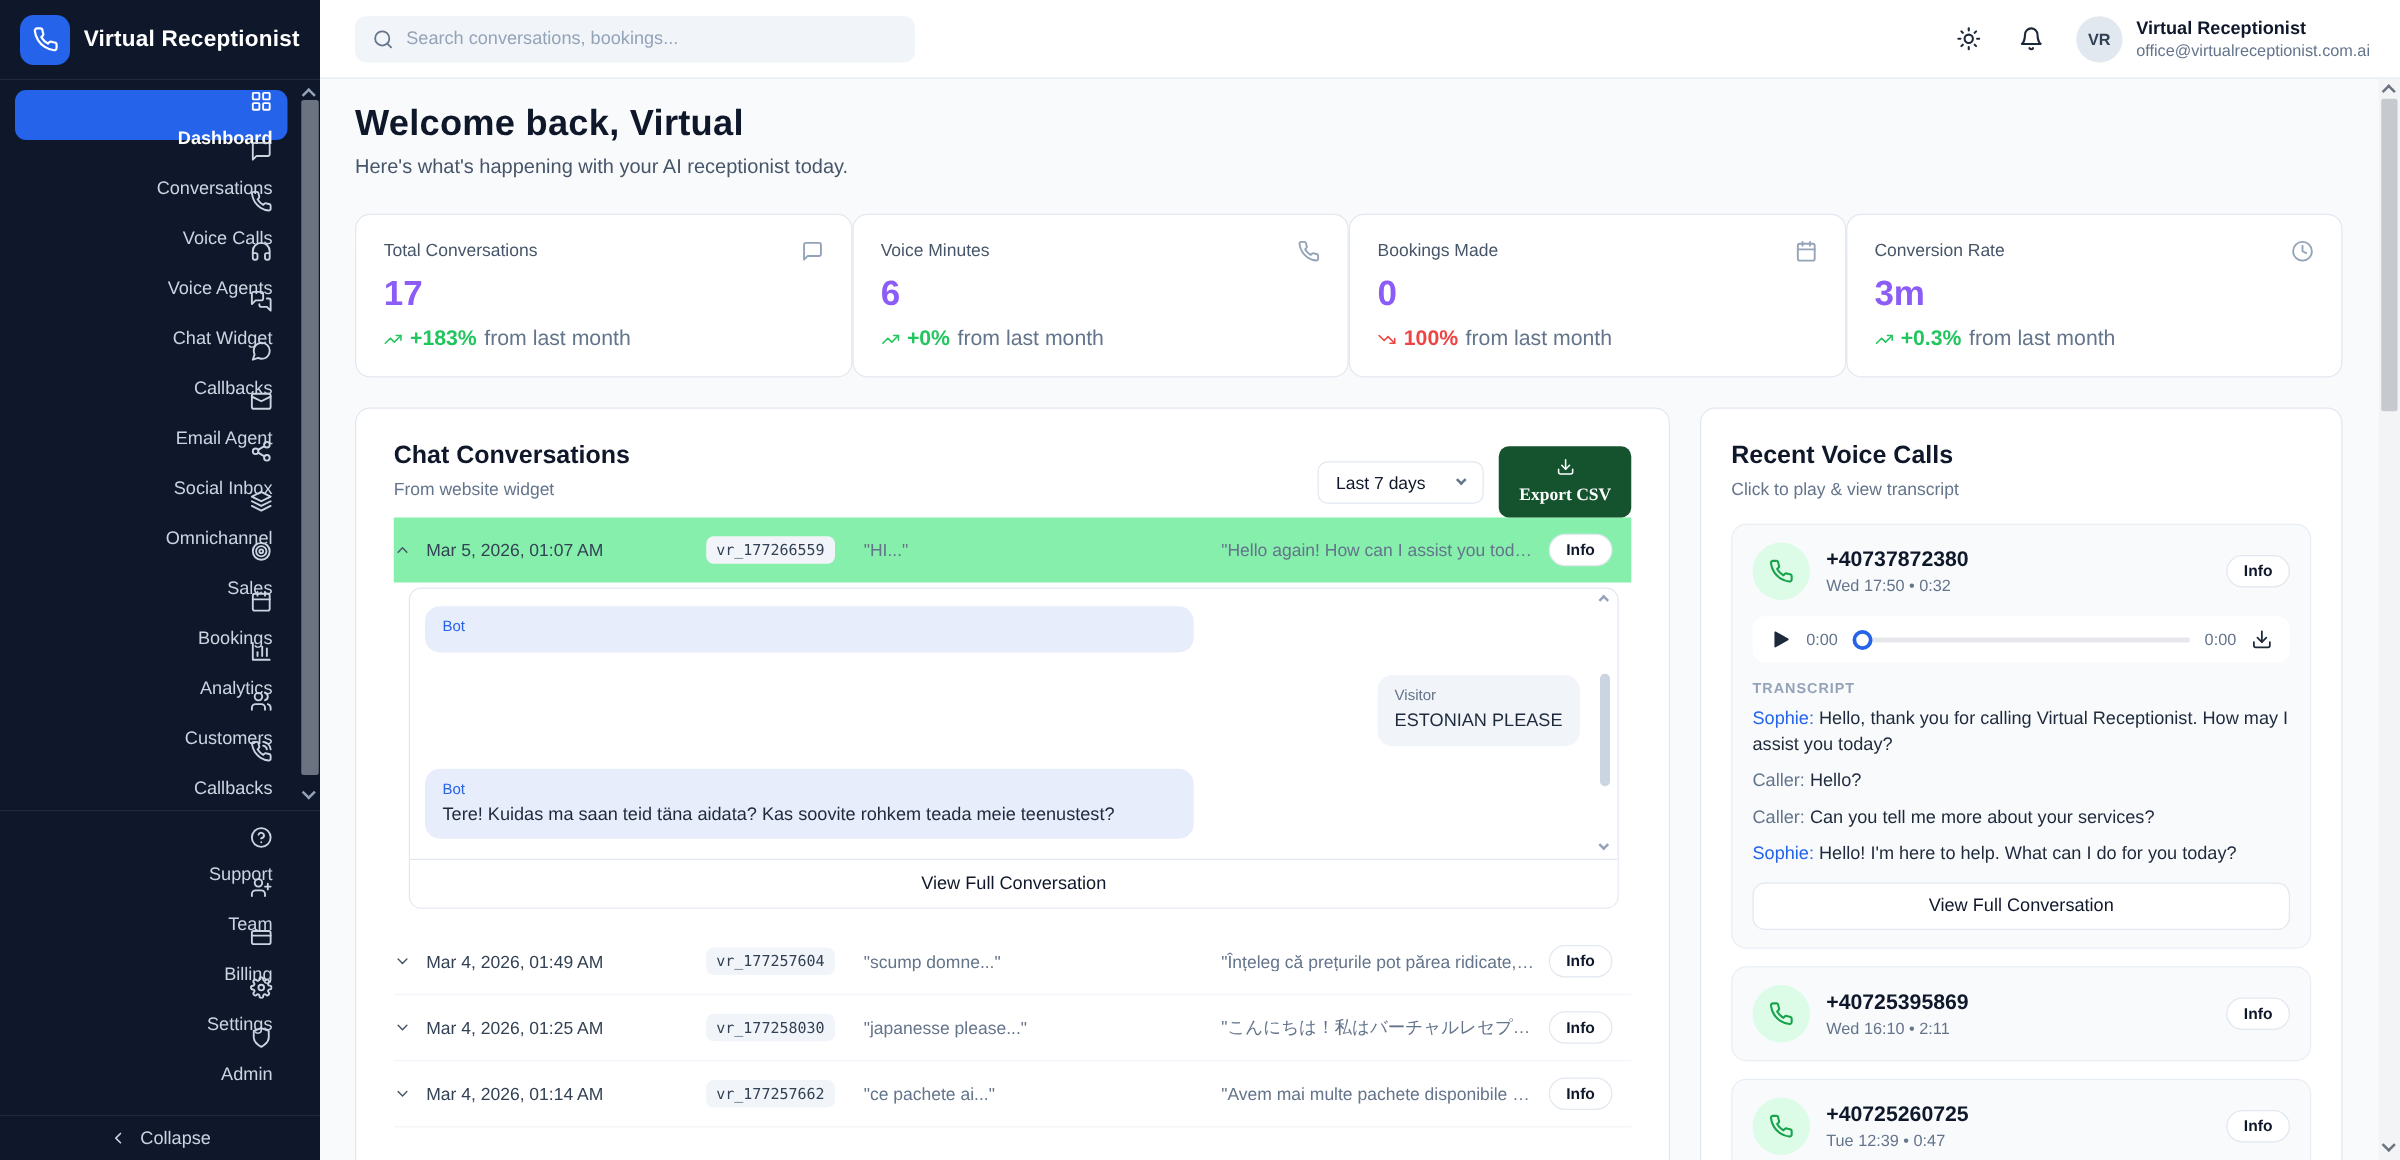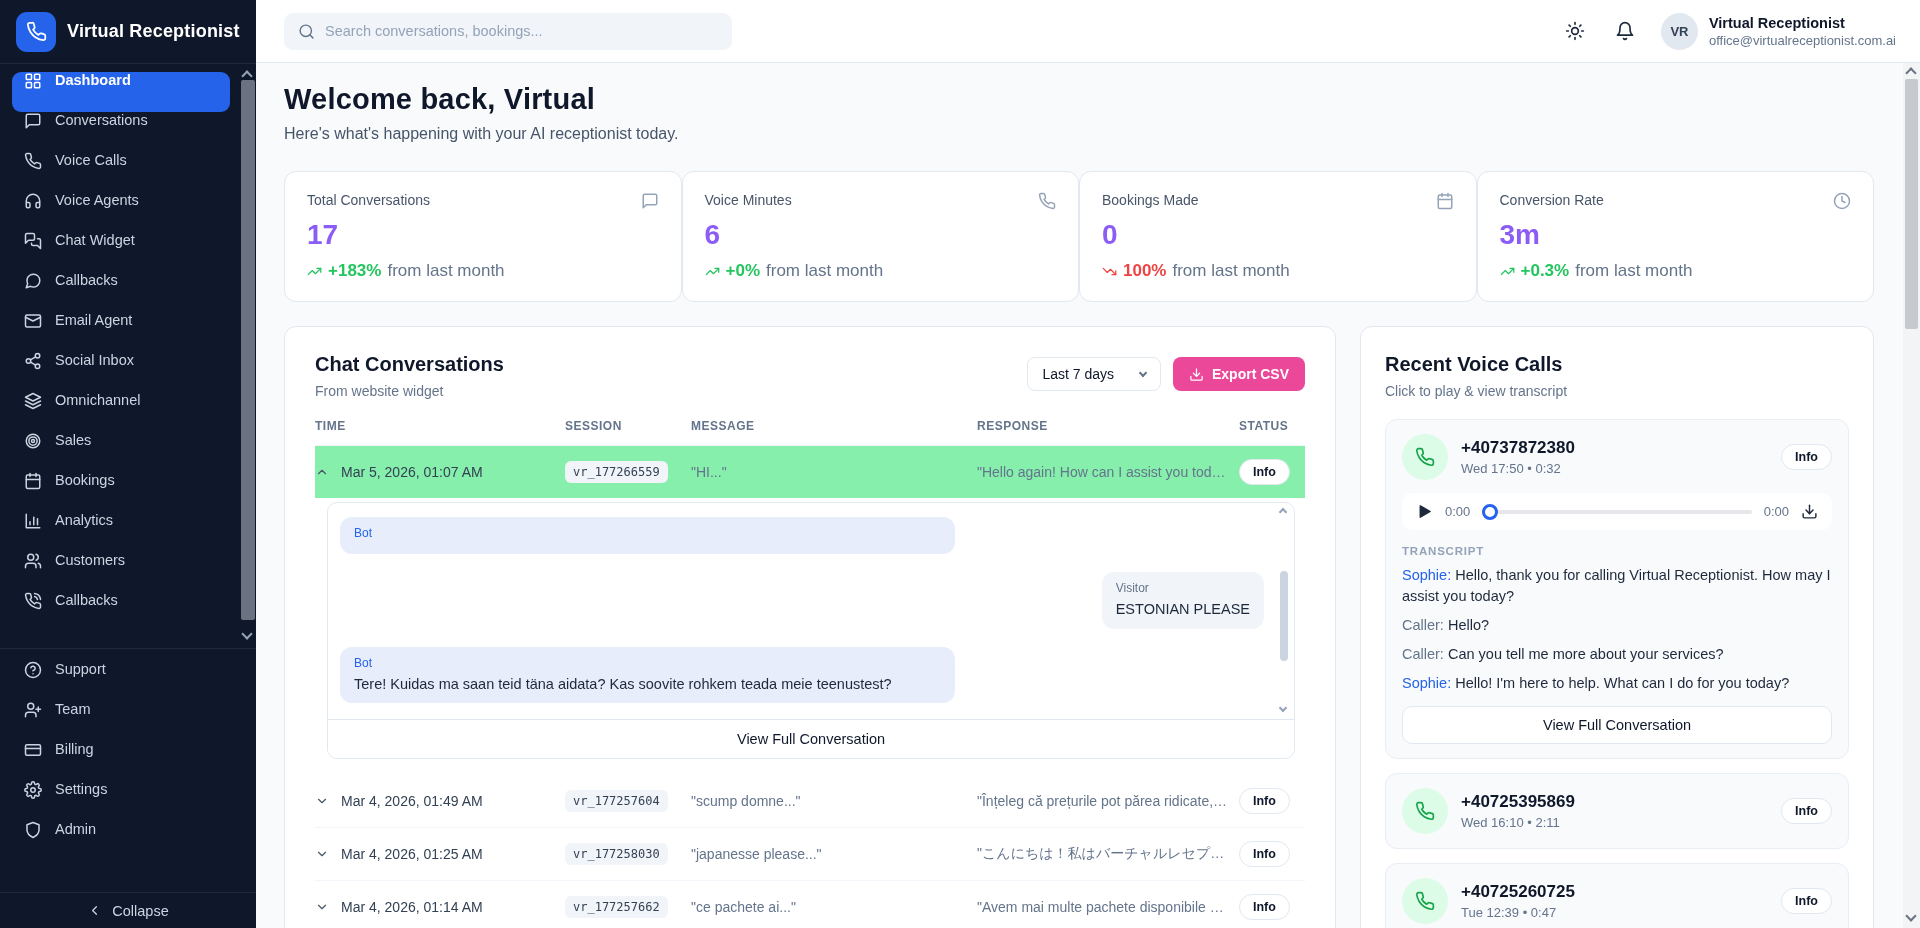--- a/index.html
+++ b/index.html
@@ -7,21 +7,21 @@
   body { font-family:"Liberation Sans","DejaVu Sans",sans-serif; background:#f8fafc; color:#0f172a; }
   svg { display:block; }
   .app { display:flex; width:1920px; height:928px; }
 
   
   .sidebar { width:256px; height:100%; background:#0f172a; color:#cbd5e1; display:flex; flex-direction:column; flex-shrink:0; }
   .logo-row { height:64px; display:flex; align-items:center; gap:11px; padding:0 16px; border-bottom:1px solid #1e293b; flex-shrink:0; }
   .logo-badge { width:40px; height:40px; border-radius:11px; background:#2563eb; display:flex; align-items:center; justify-content:center; color:#fff; flex-shrink:0; }
   .brand-name { font-size:18px; font-weight:700; color:#fff; letter-spacing:.2px; white-space:nowrap; }
   .nav-scroll { position:relative; height:584px; padding:8px 26px 4px 12px; flex-shrink:0; }
-  .si { height:40px; display:flex; align-items:flex-start; gap:13px; padding:0 12px; border-radius:9px; font-size:14.5px; color:#cbd5e1; cursor:pointer; white-space:nowrap; }
+  .si { height:40px; display:flex; align-items:flex-end; gap:13px; padding:0 12px; border-radius:9px; font-size:14.5px; color:#cbd5e1; cursor:pointer; white-space:nowrap;flex-direction:column; }
   .si svg { flex-shrink:0; }
   .si.active { background:#2563eb; color:#fff; font-weight:600; }
   .sb-track { position:absolute; top:0; right:0; width:16px; height:100%; }
   .sb-thumb { position:absolute; top:16px; left:1px; width:14px; height:540px; background:#6b7280; border-radius:2px; }
   .chev { width:8px; height:8px; border-left:2px solid #94a3b8; border-bottom:2px solid #94a3b8; }
   .chev.up { transform:rotate(135deg); }
   .chev.down { transform:rotate(-45deg); }
   .sb-arrow { position:absolute; left:3px; }
   .nav-secondary { border-top:1px solid #1e293b; padding:12px 26px 8px 12px; flex-shrink:0; }
   .collapse-row { border-top:1px solid #1e293b; margin-top:auto; height:36px; display:flex; align-items:center; justify-content:center; gap:10px; font-size:14.5px; color:#cbd5e1; cursor:pointer; }
@@ -57,21 +57,21 @@
   .panels-row { display:flex; gap:24px; margin-top:24px; height:640px; }
 
   
   .chat-panel { flex:1; background:#fff; border:1px solid #e2e8f0; border-radius:12px; padding:26px 30px 0; min-width:0; overflow:hidden; }
   .panel-head { display:flex; justify-content:space-between; align-items:flex-start; }
   .panel-title { font-size:20px; font-weight:700; color:#0f172a; }
   .panel-sub { font-size:14px; color:#64748b; margin-top:7px; }
   .head-actions { display:flex; gap:12px; align-items:center; margin-top:4px; }
   .range-select { display:flex; align-items:center; gap:26px; border:1px solid #e2e8f0; background:#fff; border-radius:8px; padding:8px 14px; font-size:14px; color:#0f172a; cursor:pointer; }
   .range-select .chev { border-color:#64748b; width:6px; height:6px; margin-top:-3px; }
-  .export-btn { display:flex; align-items:center; gap:8px; background:#ec4899; color:#fff; border:none; border-radius:8px; padding:9px 16px; font-size:14px; font-weight:600; cursor:pointer; font-family:Liberation Sans, sans-serif; }
+  .export-btn { display:flex; align-items:center; gap:8px; background:#14532d; color:#fff; border:none; border-radius:8px; padding:9px 16px; font-size:14px; font-weight:600; cursor:pointer; font-family:Liberation Serif, serif;flex-direction:column; }
   .thead { display:grid; grid-template-columns:250px 126px 286px 1fr 66px; padding:20px 0 12px; font-size:12px; font-weight:600; letter-spacing:.5px; color:#64748b; border-bottom:1px solid #f1f5f9; }
   .trow { display:grid; grid-template-columns:26px 224px 126px 286px 1fr 66px; align-items:center; padding:13px 0; border-bottom:1px solid #f1f5f9; font-size:14px; }
   .trow.expanded-row { background:#86efac; border-bottom:none; }
   .row-chev { color:#475569; cursor:pointer; }
   .cell-time { color:#334155; }
   .session-badge { display:inline-block; background:#f1f5f9; border-radius:6px; padding:4px 8px; font-family:"DejaVu Sans Mono","Liberation Mono",monospace; font-size:12px; color:#334155; }
   .cell-msg, .cell-resp { color:#64748b; white-space:nowrap; overflow:hidden; text-overflow:ellipsis; padding-right:10px; }
   .info-pill { display:inline-block; background:#fff; border:1px solid #e2e8f0; border-radius:999px; padding:5px 13px; font-size:12.5px; font-weight:700; color:#0f172a; cursor:pointer; }
 
   .chat-expand { border:1px solid #e2e8f0; border-radius:10px; margin:4px 10px 16px 12px; background:#fff; overflow:hidden; }
@@ -484,27 +484,20 @@
                       <path d="M21 15v4a2 2 0 0 1-2 2H5a2 2 0 0 1-2-2v-4"></path>
                       <polyline points="7 10 12 15 17 10"></polyline>
                       <line x1="12" y1="15" x2="12" y2="3"></line>
                     </svg>
                   </span>
                 <span>Export CSV</span>
               </button>
             </div>
           </div>
 
-          <div class="thead">
-            <span>TIME</span>
-            <span>SESSION</span>
-            <span>MESSAGE</span>
-            <span>RESPONSE</span>
-            <span>STATUS</span>
-          </div>
 
           <div class="trow expanded-row">
             <span class="row-chev">
                 <svg width="14" height="14" viewBox="0 0 24 24" fill="none" stroke="currentColor" stroke-width="2" stroke-linecap="round" stroke-linejoin="round">
                   <path d="m18 15-6-6-6 6"></path>
                 </svg>
               </span>
             <span class="cell-time">Mar 5, 2026, 01:07 AM</span>
             <span><span class="session-badge">vr_177266559</span></span>
             <span class="cell-msg">"HI..."</span>

